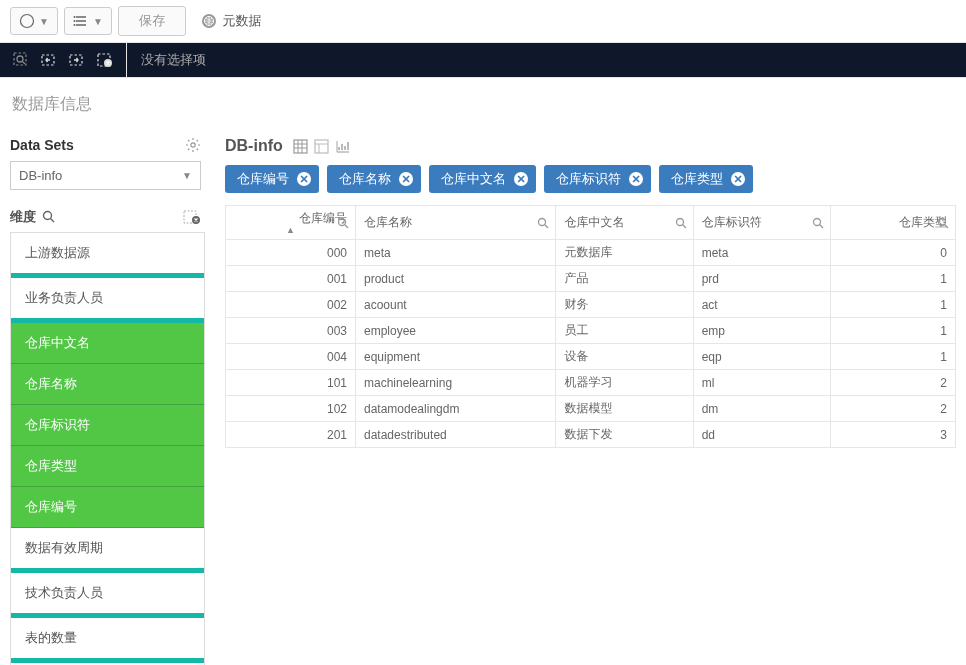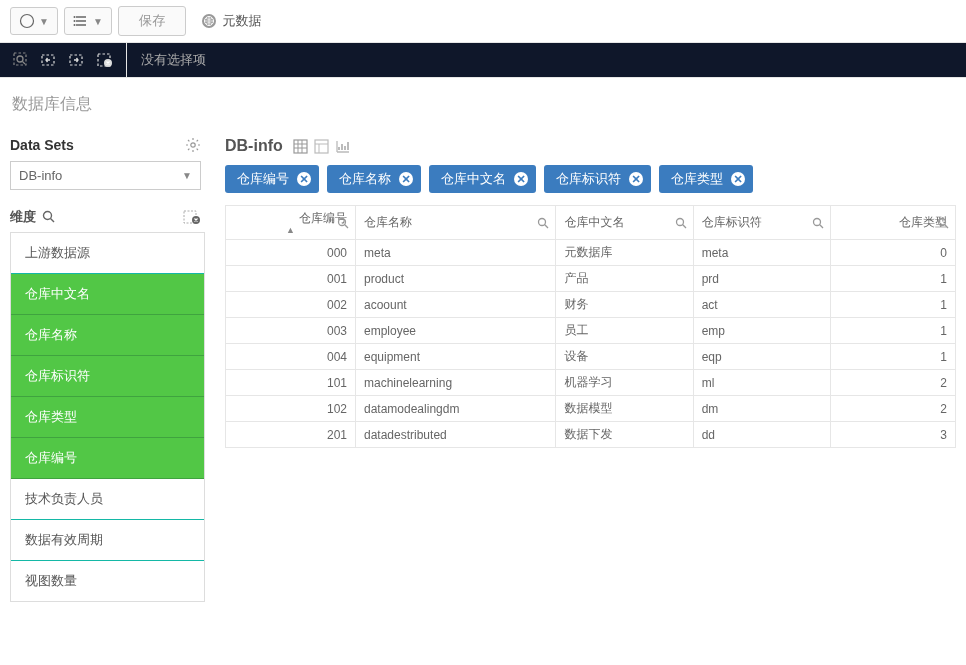--- a/index.html
+++ b/index.html
@@ -35,21 +35,21 @@
 
 .ds-select { border: 1px solid #ccc; padding: 6px 8px; display: flex; justify-content: space-between; align-items: center; cursor: pointer; margin-right: 4px; margin-bottom: 14px; color: #666; }
 .caret-down { font-size: 10px; color: #888; }
 
 
 .dim-header { display: flex; align-items: center; justify-content: space-between; padding: 4px 4px 6px 0; font-weight: bold; color: #555; gap: 46px; }
 .dim-header .right-icon { color: #999; font-weight: normal; }
 
 
 .dim-list { border: 1px solid #ddd; }
-.dim-item { padding: 11px 14px; border-bottom: 1px solid #14b8a6; cursor: pointer; color: #555; font-size: 13px; }
+.dim-item { padding: 11px 14px; border-bottom: 5px solid #14b8a6; cursor: pointer; color: #555; font-size: 13px; }
 .dim-item:last-child { border-bottom: none; }
 .dim-item.selected { background: #52c41a; background: #5bb75b; background: #4fb94f; color: #fff; border-bottom: 1px solid #3fa33f; }
 .dim-item.selected { background: #52c746; }
 
 
 .main-header { display: flex; align-items: center; gap: 10px; padding: 4px 0 10px; }
 .main-title { font-weight: bold; color: #555; font-size: 16px; }
 .view-icons { display: flex; gap: 6px; color: #aaa; }
 .view-icon { cursor: pointer; }
 
@@ -165,27 +165,29 @@
         <svg width="18" height="14" viewBox="0 0 18 14">
             <rect x="1" y="1" width="12" height="12" fill="none" stroke="#aaa" stroke-width="1" stroke-dasharray="2 1.5"></rect>
             <circle cx="13" cy="10" r="4" fill="#666"></circle>
             <path d="M11.5 8.5 L14.5 11.5 M14.5 8.5 L11.5 11.5" stroke="#fff" stroke-width="1.2"></path>
           </svg>
       </span>
     </div>
 
     <div class="dim-list" id="dim-list">
         <div class="dim-item">上游数据源</div>
+        <div class="dim-item">业务负责人员</div>
         <div class="dim-item selected">仓库中文名</div>
         <div class="dim-item selected">仓库名称</div>
         <div class="dim-item selected">仓库标识符</div>
         <div class="dim-item selected">仓库类型</div>
         <div class="dim-item selected">仓库编号</div>
+        <div class="dim-item">数据有效周期</div>
         <div class="dim-item">技术负责人员</div>
-        <div class="dim-item">数据有效周期</div>
+        <div class="dim-item">表的数量</div>
         <div class="dim-item">视图数量</div>
       </div>
   </div>
 
   <div class="main">
     <div class="main-header">
       <span class="main-title">DB-info</span>
       <span class="view-icons">
         <span class="view-icon">
           <svg width="15" height="15" viewBox="0 0 15 15">

